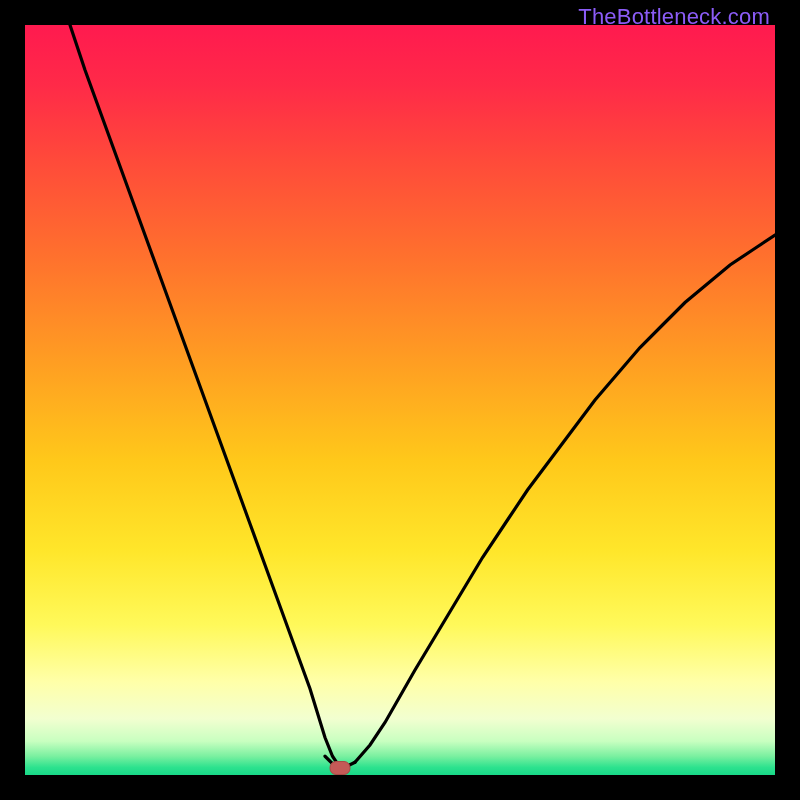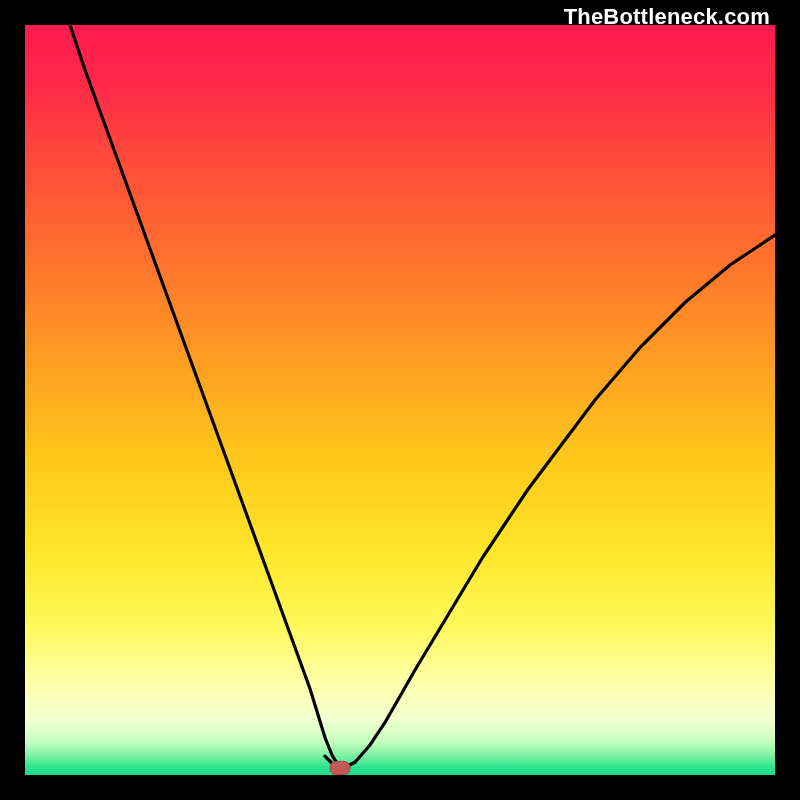--- a/index.html
+++ b/index.html
@@ -23,23 +23,23 @@
     position: absolute;
     left: 0;
     top: 0;
     width: 750px;
     height: 750px;
   }
   .watermark {
     position: absolute;
     top: 4px;
     right: 30px;
-    color: #ffffff;
+    color: #8b5cf6;
     font-size: 22px;
-    font-weight: 700;
+    font-weight: 400;
     letter-spacing: 0.2px;
     text-align: right;
   }
 </style>
 </head>
 <body>
 
 <div class="frame">
   <svg class="plot" viewBox="0 0 750 750" preserveAspectRatio="none">
     <defs>

